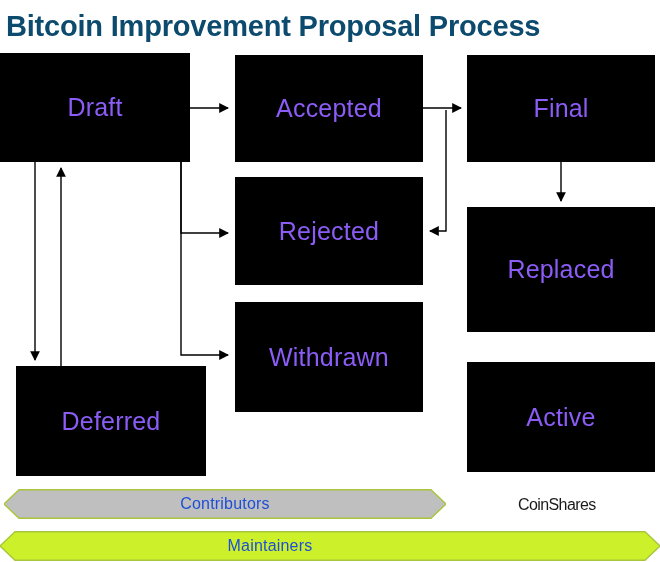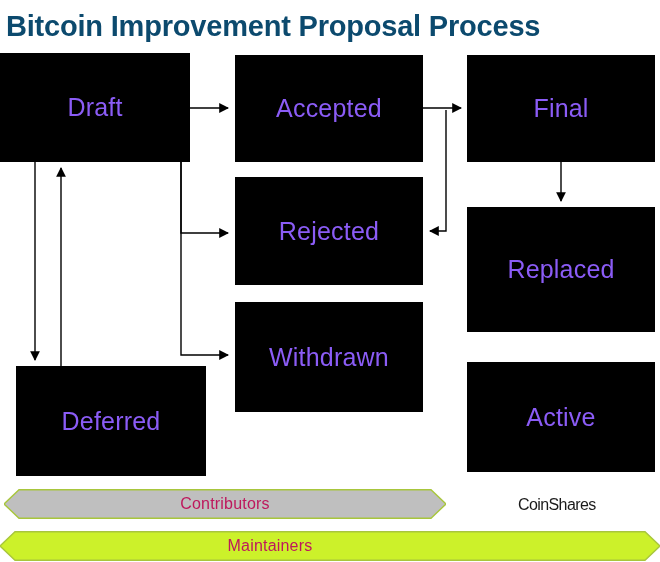--- a/index.html
+++ b/index.html
@@ -75,21 +75,21 @@
     align-items: center;
     justify-content: center;
   }
   .rolebar svg {
     position: absolute;
     left: 0;
     top: 0;
   }
   .rolebar span {
     position: relative;
-    color: #be185d;
+    color: #1d4ed8;
     font-size: 16px;
     letter-spacing: 0.2px;
     z-index: 2;
   }
   #bar-contributors { left: 4px; top: 489px; width: 442px; height: 30px; }
   #bar-maintainers  { left: 0px; top: 531px; width: 540px; height: 30px; }
   #bar-maintainers span { transform: translateX(0px); }
 
   
   #logo {

